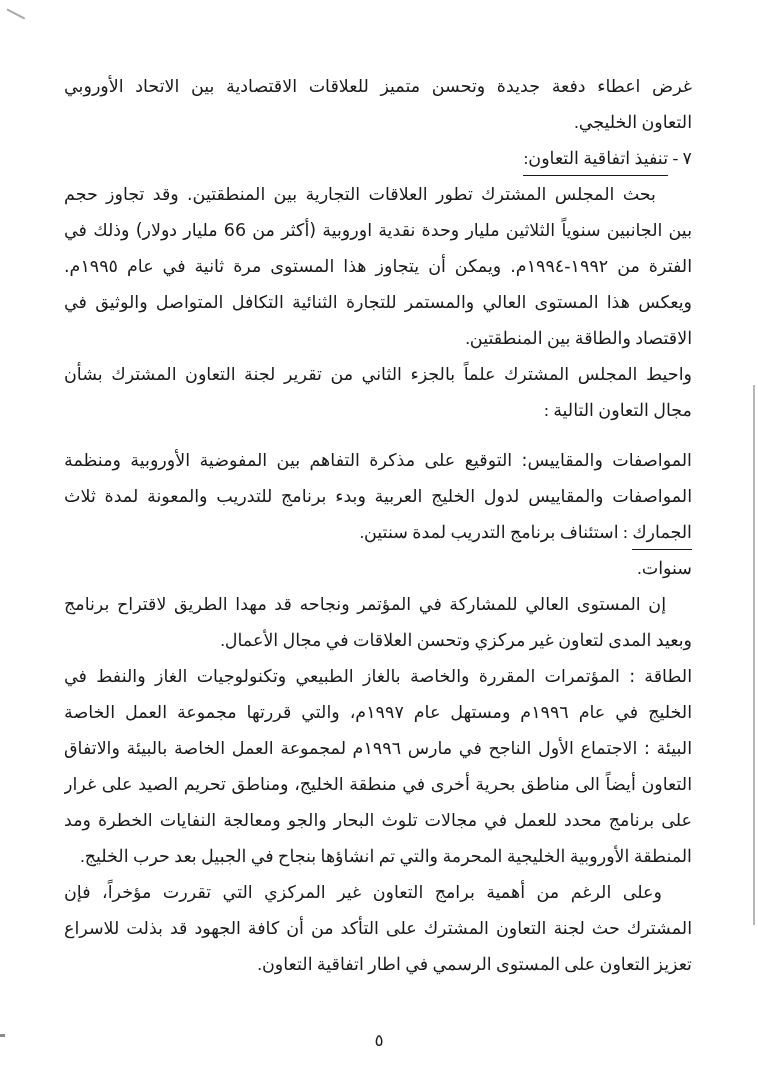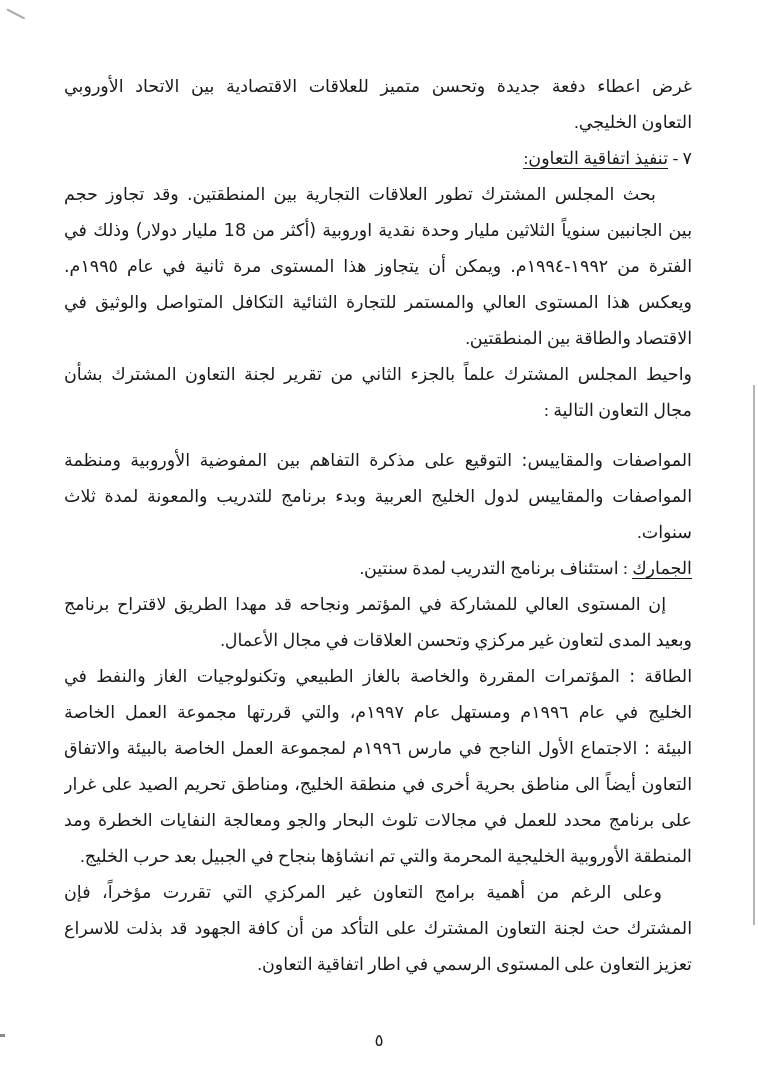--- a/index.html
+++ b/index.html
@@ -37,21 +37,21 @@
     text-align: justify;
     text-align-last: justify;
   }
   .line--right {
     text-align: right;
     text-align-last: right;
     font-family: Liberation Serif, serif;
   }
   .u {
     border-bottom: 1.5px solid currentColor;
-    padding-bottom: 0;
+    padding-bottom: 7px;
   }
   .u--double {
     border-bottom: 4px double currentColor;
     padding-bottom: 11px;
   }
   .page-number {
     position: absolute;
     top: 1030px;
     left: 0;
     right: 0;
@@ -92,30 +92,30 @@
 <div class="page">
   <div class="artifact-corner"></div>
   <div class="artifact-right-edge"></div>
   <div class="artifact-left-edge"></div>
 
   <div class="text-block">
       <div class="line line--justify"><span>غرض اعطاء دفعة جديدة وتحسن متميز للعلاقات الاقتصادية بين الاتحاد الأوروبي ومجلس</span></div>
       <div class="line line--right"><span>التعاون الخليجي.</span></div>
       <div class="line line--right"><span>٧ - </span><span class="u">تنفيذ اتفاقية التعاون:</span></div>
       <div class="line line--justify" style="padding-right: 36px;"><span>بحث المجلس المشترك تطور العلاقات التجارية بين المنطقتين. وقد تجاوز حجم التجارة</span></div>
-      <div class="line line--justify"><span>بين الجانبين سنوياً الثلاثين مليار وحدة نقدية اوروبية (أكثر من 18 مليار دولار) وذلك في</span></div>
+      <div class="line line--justify"><span>بين الجانبين سنوياً الثلاثين مليار وحدة نقدية اوروبية (أكثر من 66 مليار دولار) وذلك في</span></div>
       <div class="line line--justify"><span>الفترة من ١٩٩٢-١٩٩٤م. ويمكن أن يتجاوز هذا المستوى مرة ثانية في عام ١٩٩٥م.</span></div>
       <div class="line line--justify"><span>ويعكس هذا المستوى العالي والمستمر للتجارة الثنائية التكافل المتواصل والوثيق في مجال</span></div>
       <div class="line line--right"><span>الاقتصاد والطاقة بين المنطقتين.</span></div>
       <div class="line line--justify"><span>واحيط المجلس المشترك علماً بالجزء الثاني من تقرير لجنة التعاون المشترك بشأن التطورات في</span></div>
       <div class="line line--right"><span>مجال التعاون التالية :</span></div>
       <div class="line line--justify" style="margin-top: 14px;"><span class="u u--double">المواصفات والمقاييس</span><span>: التوقيع على مذكرة التفاهم بين المفوضية الأوروبية ومنظمة</span></div>
       <div class="line line--justify"><span>المواصفات والمقاييس لدول الخليج العربية وبدء برنامج للتدريب والمعونة لمدة ثلاث</span></div>
+      <div class="line line--right"><span class="u">الجمارك</span><span> : استئناف برنامج التدريب لمدة سنتين.</span></div>
       <div class="line line--right"><span>سنوات.</span></div>
-      <div class="line line--right"><span class="u">الجمارك</span><span> : استئناف برنامج التدريب لمدة سنتين.</span></div>
       <div class="line line--justify" style="padding-right: 26px;"><span>إن المستوى العالي للمشاركة في المؤتمر ونجاحه قد مهدا الطريق لاقتراح برنامج جديد</span></div>
       <div class="line line--right"><span>وبعيد المدى لتعاون غير مركزي وتحسن العلاقات في مجال الأعمال.</span></div>
       <div class="line line--justify"><span class="u u--double">الطاقة</span><span> : المؤتمرات المقررة والخاصة بالغاز الطبيعي وتكنولوجيات الغاز والنفط في منطقة</span></div>
       <div class="line line--justify"><span>الخليج في عام ١٩٩٦م ومستهل عام ١٩٩٧م، والتي قررتها مجموعة العمل الخاصة بالطاقة.</span></div>
       <div class="line line--justify"><span class="u u--double">البيئة</span><span> : الاجتماع الأول الناجح في مارس ١٩٩٦م لمجموعة العمل الخاصة بالبيئة والاتفاق</span></div>
       <div class="line line--justify"><span>التعاون أيضاً الى مناطق بحرية أخرى في منطقة الخليج، ومناطق تحريم الصيد على غرار</span></div>
       <div class="line line--justify"><span>على برنامج محدد للعمل في مجالات تلوث البحار والجو ومعالجة النفايات الخطرة ومد</span></div>
       <div class="line line--right"><span>المنطقة الأوروبية الخليجية المحرمة والتي تم انشاؤها بنجاح في الجبيل بعد حرب الخليج.</span></div>
       <div class="line line--justify" style="padding-right: 30px;"><span>وعلى الرغم من أهمية برامج التعاون غير المركزي التي تقررت مؤخراً، فإن المجلس</span></div>
       <div class="line line--justify"><span>المشترك حث لجنة التعاون المشترك على التأكد من أن كافة الجهود قد بذلت للاسراع في</span></div>

